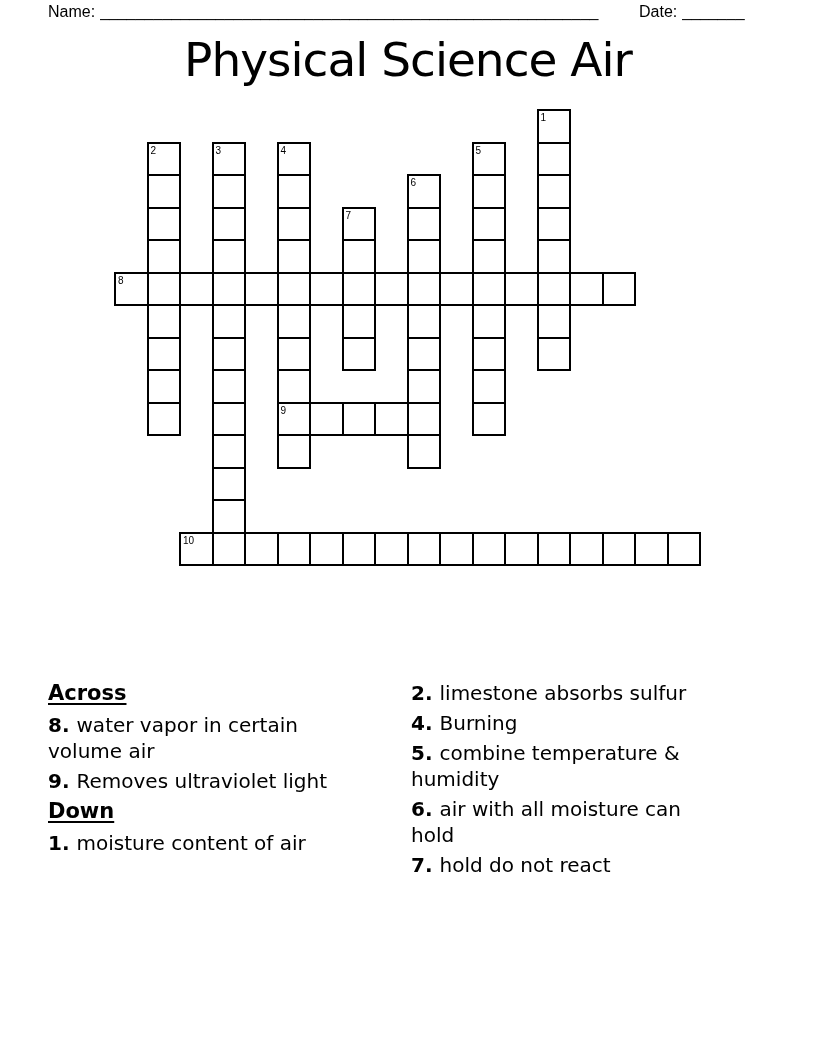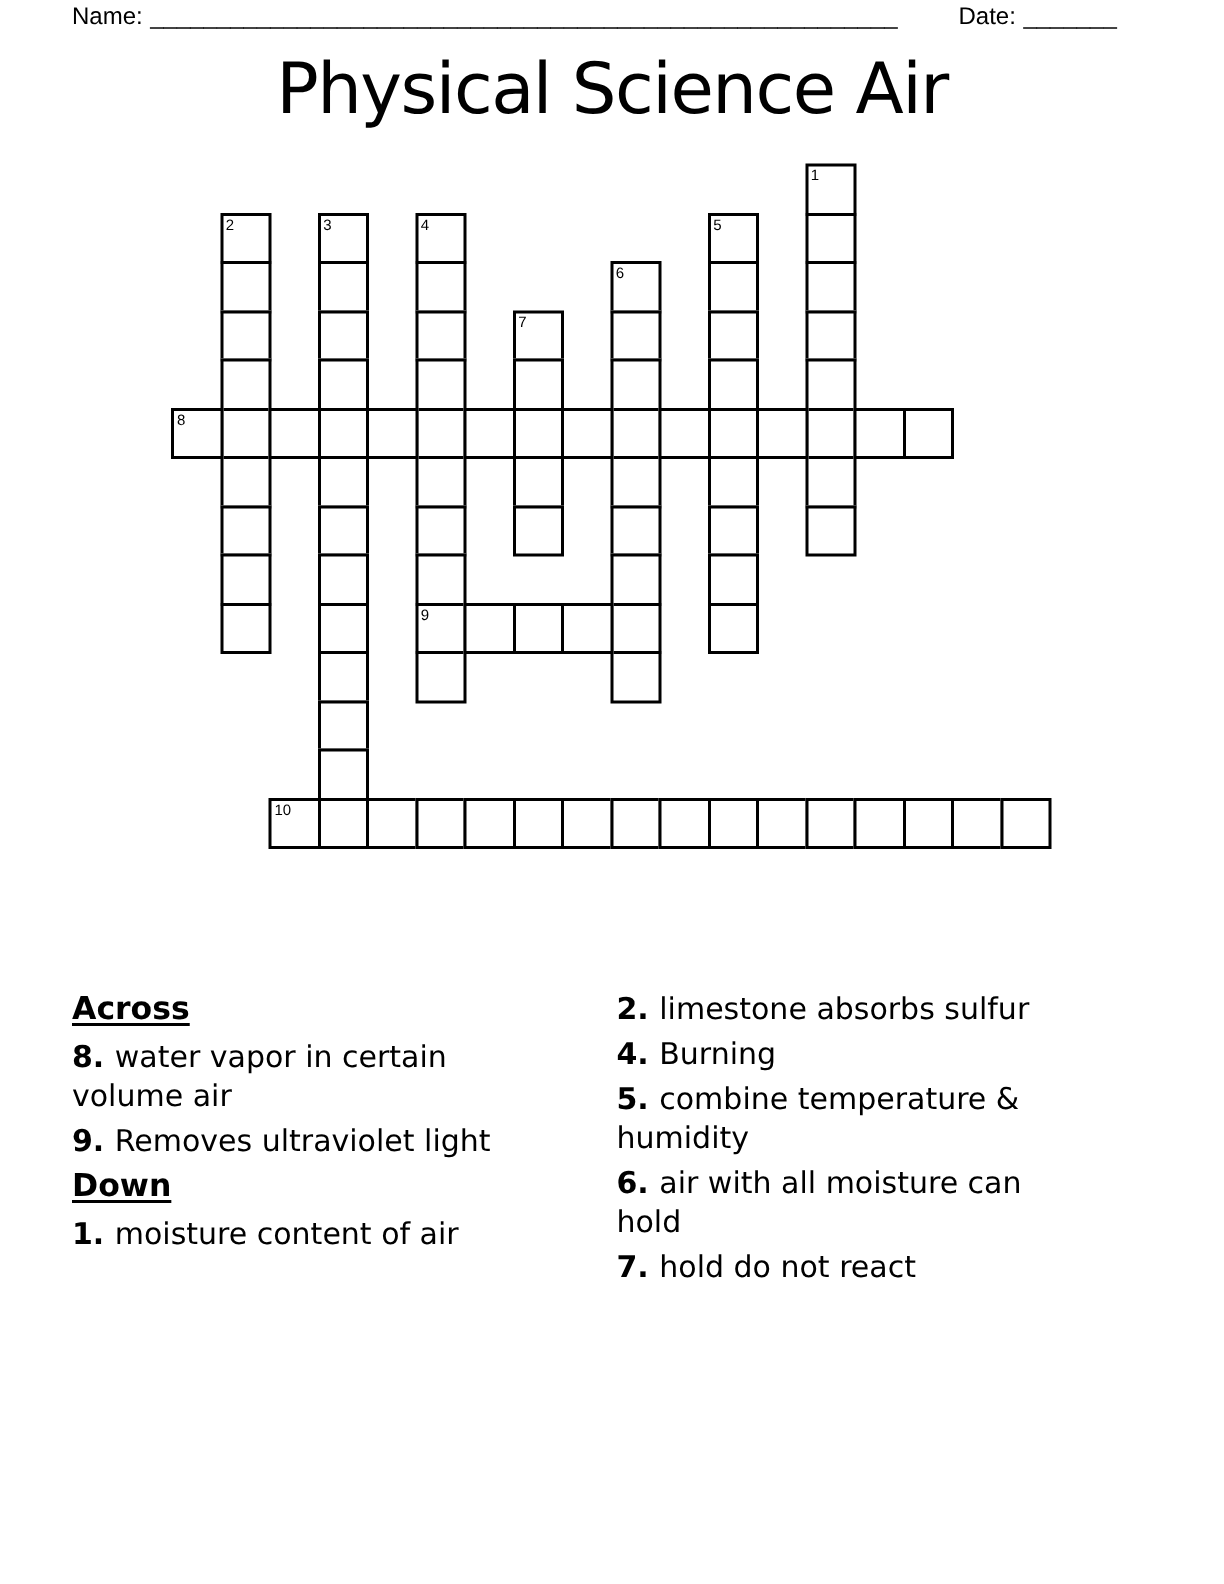--- a/index.html
+++ b/index.html
@@ -19,21 +19,21 @@
          font-family:"DejaVu Sans",sans-serif;}
 
   
   #grid{position:absolute;left:0;top:0;width:816px;height:600px;}
   .cell{position:absolute;box-sizing:border-box;width:34.5px;height:34.5px;
         background:#fff;border:2px solid #000;}
   .cell .n{position:absolute;top:1px;left:2px;font-size:10px;line-height:11px;
            font-family:"Liberation Sans",sans-serif;}
 
   
-  .clue-col{position:absolute;top:659px;font-size:20px;line-height:26px;}
+  .clue-col{position:absolute;top:680px;font-size:20px;line-height:26px;}
   #clues-left{left:48px;width:372px;}
   #clues-right{left:411px;width:352px;}
   .clue-heading{font-size:21px;font-weight:bold;text-decoration:underline;
                 text-decoration-thickness:2px;text-underline-offset:3px;margin:0 0 6px 0;}
   .clue{margin:0 0 4px 0;}
   .clue b{margin-right:7px;}
   .clue .t{white-space:pre-line;}
 </style>
 </head>
 <body>

